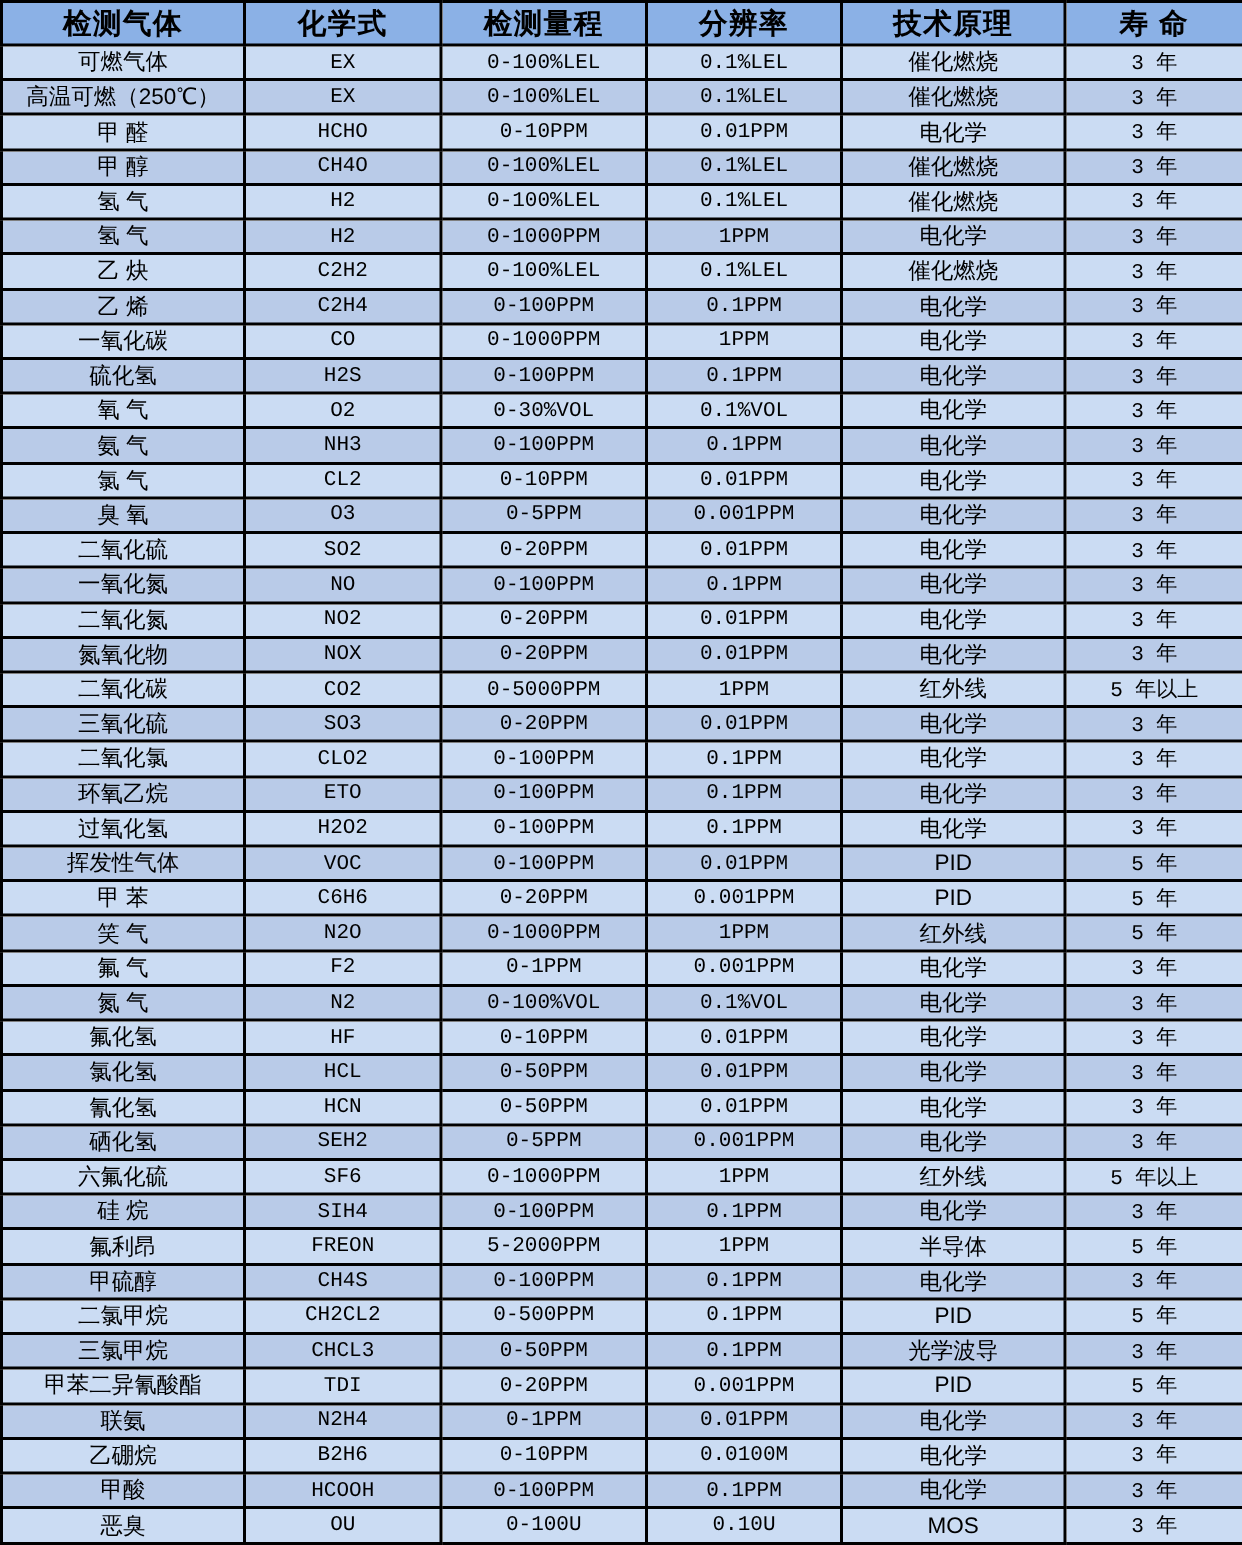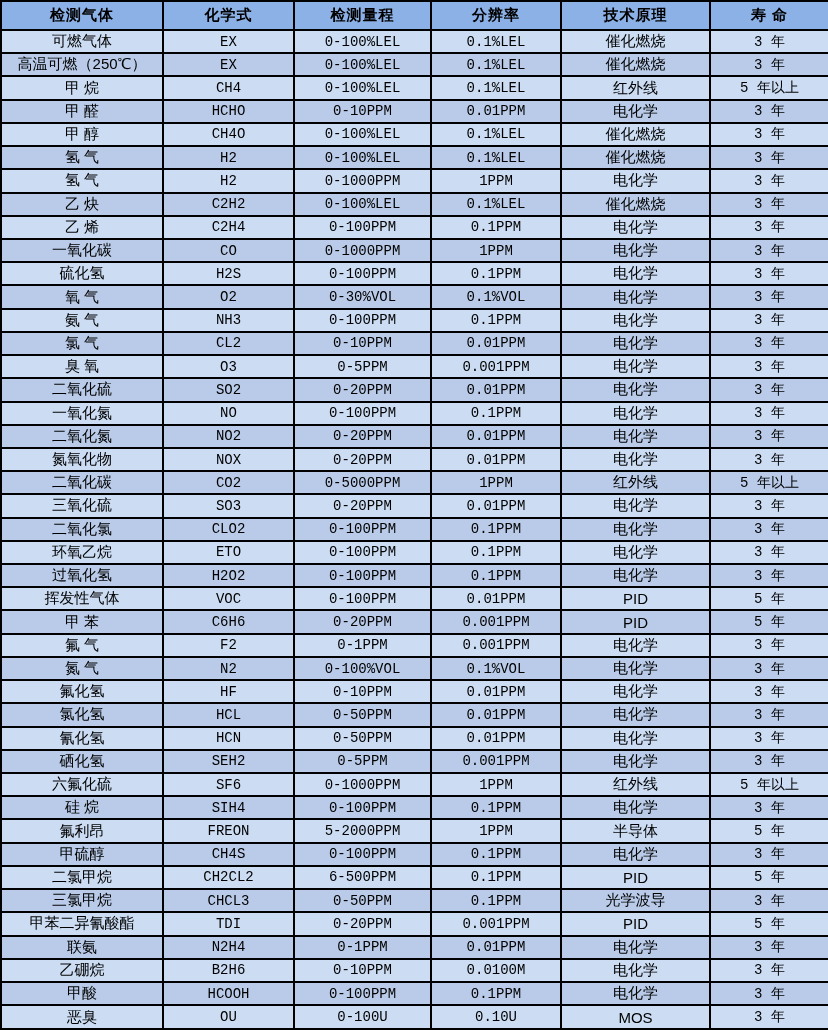--- a/index.html
+++ b/index.html
@@ -25,21 +25,21 @@
     text-align: center;
     vertical-align: middle;
     padding: 0;
     overflow: hidden;
     white-space: nowrap;
     color: #000000;
   }
   table.spec th {
     background: #8BB1E6;
     font-weight: bold;
-    font-size: 15px;
+    font-size: 19px;
     height: 27px;
     letter-spacing: 1px;
   }
   tbody tr:nth-child(odd) td { background: #CBDCF3; }
   tbody tr:nth-child(even) td { background: #B9CBE8; }
   td.cjk {
     font-size: 15px;
   }
   td.mono {
     font-family: "Liberation Mono", monospace;
@@ -80,28 +80,20 @@
         </tr>
         <tr>
           <td class="cjk">高温可燃（250℃）</td>
           <td class="mono">EX</td>
           <td class="mono">0-100%LEL</td>
           <td class="mono">0.1%LEL</td>
           <td class="cjk">催化燃烧</td>
           <td class="mono">3 年</td>
         </tr>
         <tr>
-          <td class="cjk">甲 烷</td>
-          <td class="mono">CH4</td>
-          <td class="mono">0-100%LEL</td>
-          <td class="mono">0.1%LEL</td>
-          <td class="cjk">红外线</td>
-          <td class="mono">5 年以上</td>
-        </tr>
-        <tr>
           <td class="cjk">甲 醛</td>
           <td class="mono">HCHO</td>
           <td class="mono">0-10PPM</td>
           <td class="mono">0.01PPM</td>
           <td class="cjk">电化学</td>
           <td class="mono">3 年</td>
         </tr>
         <tr>
           <td class="cjk">甲 醇</td>
           <td class="mono">CH4O</td>
@@ -272,20 +264,28 @@
         </tr>
         <tr>
           <td class="cjk">甲 苯</td>
           <td class="mono">C6H6</td>
           <td class="mono">0-20PPM</td>
           <td class="mono">0.001PPM</td>
           <td class="cjk">PID</td>
           <td class="mono">5 年</td>
         </tr>
         <tr>
+          <td class="cjk">笑 气</td>
+          <td class="mono">N2O</td>
+          <td class="mono">0-1000PPM</td>
+          <td class="mono">1PPM</td>
+          <td class="cjk">红外线</td>
+          <td class="mono">5 年</td>
+        </tr>
+        <tr>
           <td class="cjk">氟 气</td>
           <td class="mono">F2</td>
           <td class="mono">0-1PPM</td>
           <td class="mono">0.001PPM</td>
           <td class="cjk">电化学</td>
           <td class="mono">3 年</td>
         </tr>
         <tr>
           <td class="cjk">氮 气</td>
           <td class="mono">N2</td>
@@ -354,21 +354,21 @@
           <td class="cjk">甲硫醇</td>
           <td class="mono">CH4S</td>
           <td class="mono">0-100PPM</td>
           <td class="mono">0.1PPM</td>
           <td class="cjk">电化学</td>
           <td class="mono">3 年</td>
         </tr>
         <tr>
           <td class="cjk">二氯甲烷</td>
           <td class="mono">CH2CL2</td>
-          <td class="mono">6-500PPM</td>
+          <td class="mono">0-500PPM</td>
           <td class="mono">0.1PPM</td>
           <td class="cjk">PID</td>
           <td class="mono">5 年</td>
         </tr>
         <tr>
           <td class="cjk">三氯甲烷</td>
           <td class="mono">CHCL3</td>
           <td class="mono">0-50PPM</td>
           <td class="mono">0.1PPM</td>
           <td class="cjk">光学波导</td>

